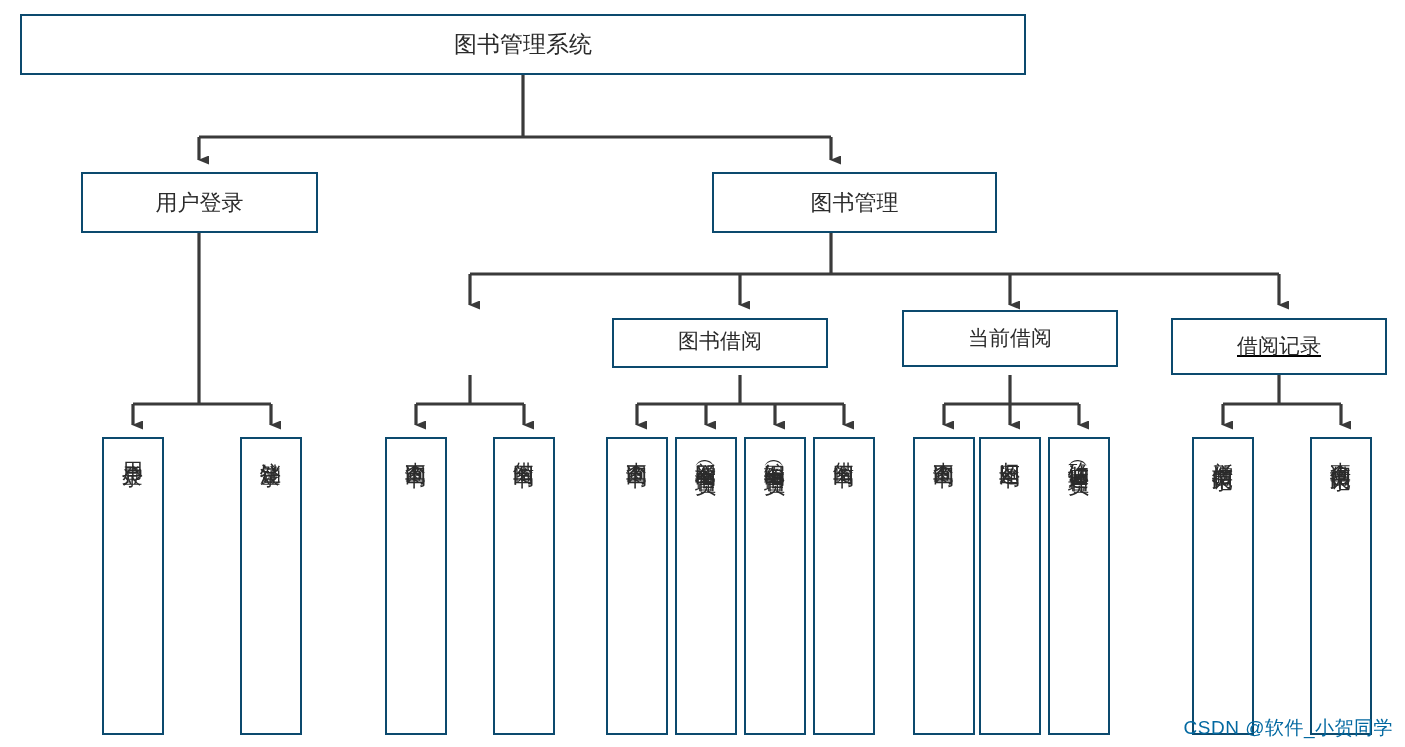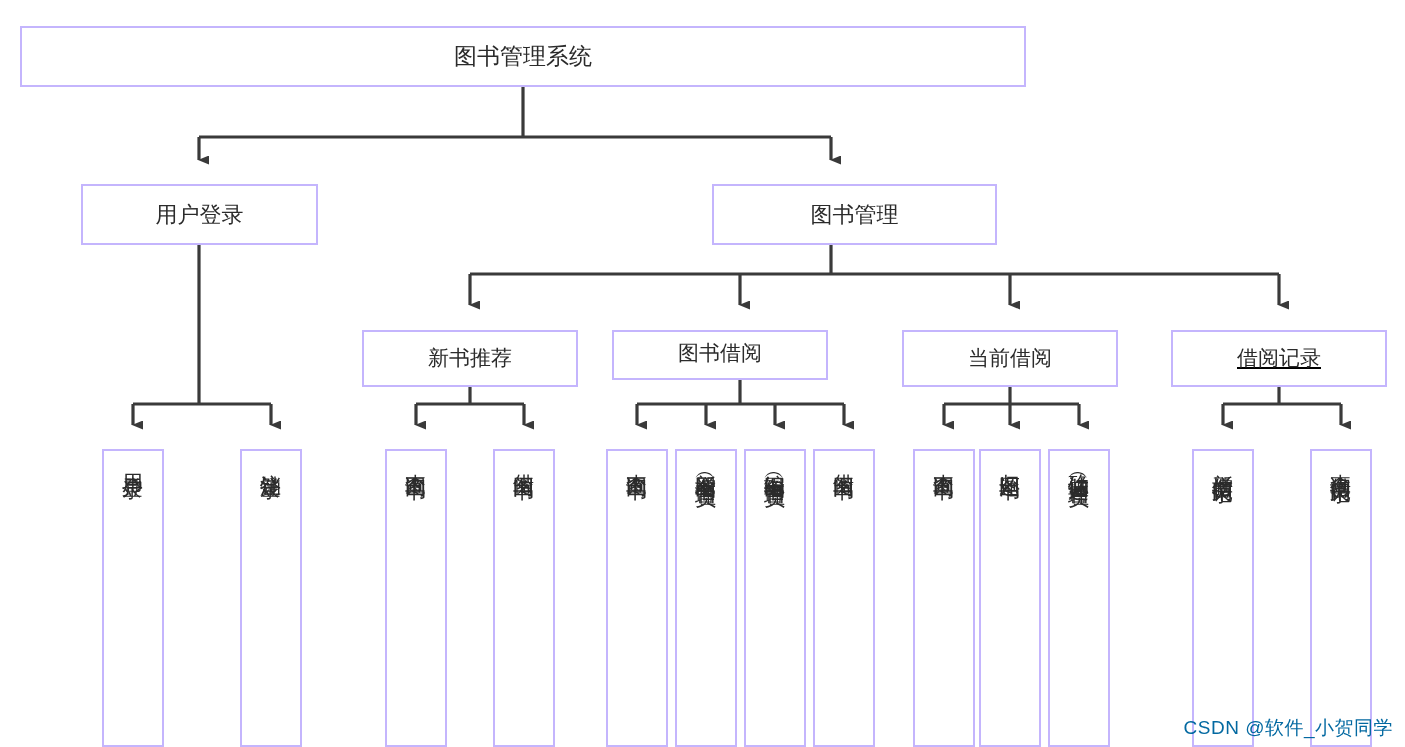--- a/index.html
+++ b/index.html
@@ -23,26 +23,25 @@
     left: 0;
     top: 0;
     width: 1405px;
     height: 747px;
     pointer-events: none;
   }
   .node {
     position: absolute;
     box-sizing: border-box;
     background: #ffffff;
-    border: 2px solid #c4b5fd;
+    border: 2px solid #0c4a6e;
     display: flex;
     align-items: center;
     justify-content: center;
     z-index: 2;
-    margin-top: 12px;
   }
   .node-label {
     color: #2b2b2b;
     line-height: 1.06;
     text-align: center;
     white-space: pre-line;
   }
   .level0 .node-label { font-size: 23px; }
   .level1 .node-label { font-size: 22px; }
   .level2 .node-label { font-size: 21px; }
@@ -128,29 +127,26 @@
   </div>
 
   <div class="node level1" style="left:81px; top:172px; width:237px; height:61px;">
     <span class="node-label">用户登录</span>
   </div>
 
   <div class="node level1" style="left:712px; top:172px; width:285px; height:61px;">
     <span class="node-label">图书管理</span>
   </div>
 
-  <div class="node level2" style="left:362px; top:318px; width:216px; height:57px;">
-    <span class="node-label">新书推荐</span>
-  </div>
 
   <div class="node level2" style="left:612px; top:318px; width:216px; height:50px;font-family:Liberation Mono, monospace;">
     <span class="node-label">图书借阅</span>
   </div>
 
-  <div class="node level2" style="left:902px; top:318px; width:216px; height:57px;">
+  <div class="node level2" style="left:902px; top:310px; width:216px; height:57px;">
     <span class="node-label">当前借阅</span>
   </div>
 
   <div class="node level2" style="left:1171px; top:318px; width:216px; height:57px;text-decoration:underline;">
     <span class="node-label">借阅记录</span>
   </div>
 
   <div class="node leaf" style="left:102px; top:437px; width:62px; height:298px;">
     <span class="node-label">用户登录</span>
   </div>

